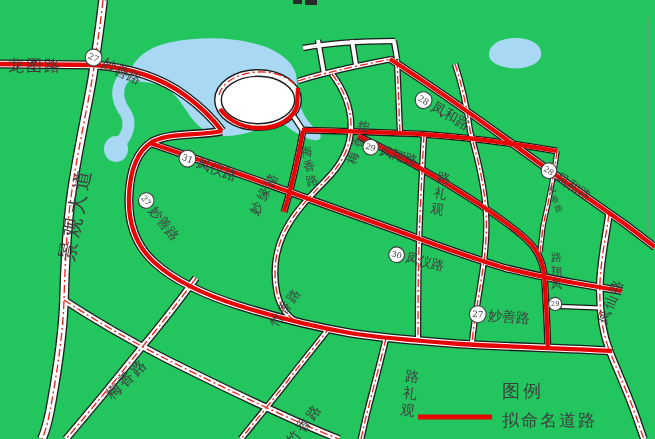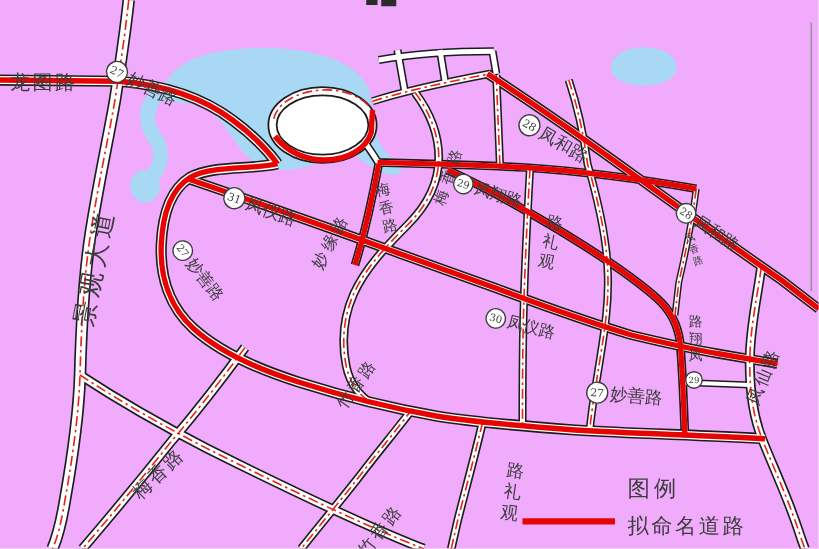--- a/index.html
+++ b/index.html
@@ -3,21 +3,21 @@
 <meta charset="utf-8">
 <style>
   :root{
     --named-road:#e60404;
     --centerline:#e8231d;
     --water:#a9d8f4;
     --casing:#1c1c1c;
     --label:#3d3d3d;
   }
   html,body{margin:0;padding:0;background:#ffffff;}
-  #stage{position:relative;width:655px;height:439px;background:#f0abfc;overflow:hidden;}
+  #stage{position:relative;width:655px;height:439px;background:#22c55e;overflow:hidden;}
   svg{display:block;}
   .casing{stroke:var(--casing);fill:none;stroke-linejoin:round;}
   .roadfill{stroke:#ffffff;fill:none;stroke-linejoin:round;}
   .redroad{stroke:var(--named-road);fill:none;stroke-linejoin:round;stroke-width:4.3;}
   .dashdot{stroke:var(--centerline);fill:none;stroke-width:1.3;stroke-dasharray:8 3 2 3;}
   .water{fill:var(--water);stroke:none;}
   .waterline{stroke:var(--water);fill:none;}
   .map-label,.badge-num,.legend-text{
     fill:var(--label);
     font-family:"DejaVu Serif","Liberation Serif",serif;

